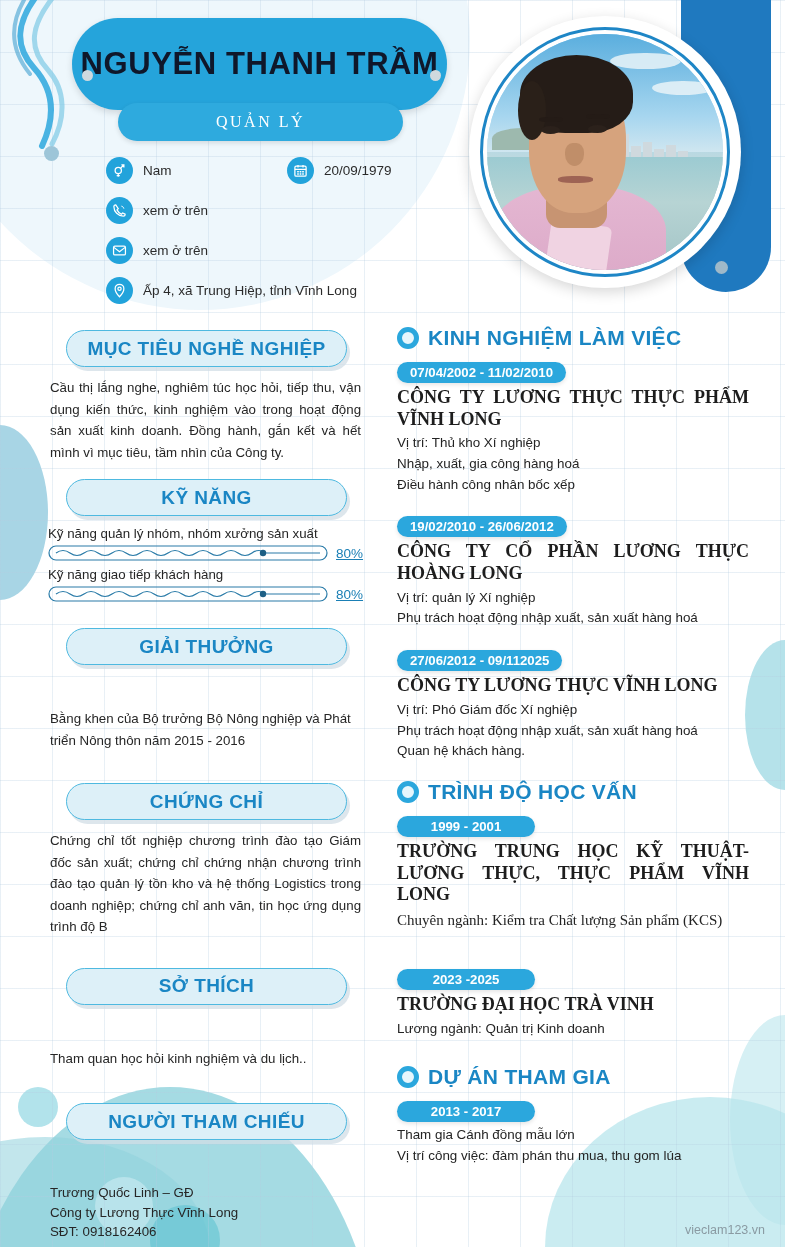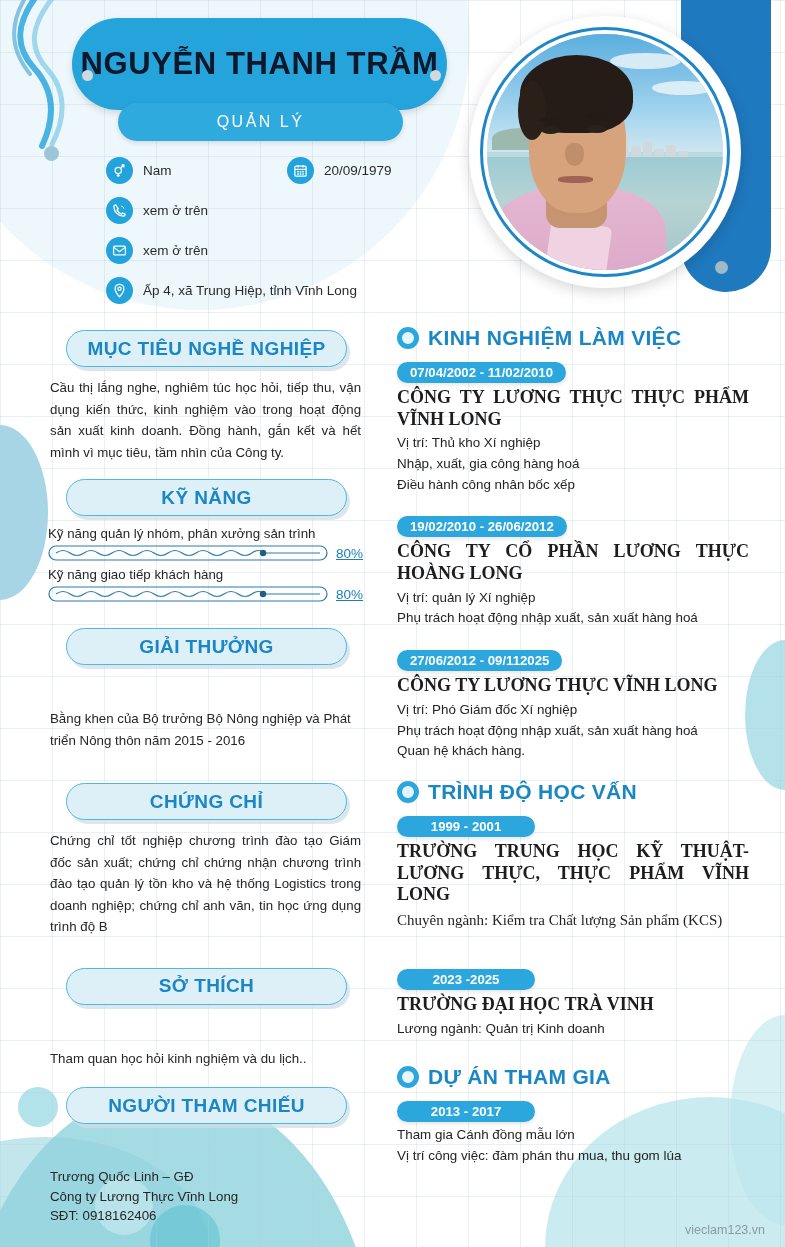--- a/index.html
+++ b/index.html
@@ -99,20 +99,21 @@
   .dot-left-pill { left:82px; }
   .dot-right-pill { left:430px; }
 
   .role-pill {
     position:absolute; left:118px; top:103px;
     width:285px; height:38px;
     background:#2eaade;
     border-radius:22px;
     display:flex; align-items:center; justify-content:center;
     box-shadow:0 2px 5px rgba(0,0,0,.12);
+    font-family:Liberation Serif, serif;
   }
   .role-pill .role {
     color:#fff; font-size:16px; letter-spacing:2.5px;
   }
 
   .contacts { position:absolute; left:106px; top:150px; width:330px; }
   .crow { display:flex; align-items:center; height:40px; }
   .cicon {
     width:27px; height:27px; border-radius:50%;
     background:#22a3db; color:#fff;
@@ -390,21 +391,21 @@
       <div class="lpill">
         <span>MỤC TIÊU NGHỀ NGHIỆP</span>
       </div>
       <div class="ltext">Cầu thị lắng nghe, nghiêm túc học hỏi, tiếp thu, vận dụng kiến thức, kinh nghiệm vào trong hoạt động sản xuất kinh doanh. Đồng hành, gắn kết và hết mình vì mục tiêu, tầm nhìn của Công ty.</div>
 
       <div class="lpill">
         <span>KỸ NĂNG</span>
       </div>
 
       <div class="skill">
-        <div class="skill-label">Kỹ năng quản lý nhóm, phân xưởng sản trình</div>
+        <div class="skill-label">Kỹ năng quản lý nhóm, nhóm xưởng sản xuất</div>
         <div class="skill-row">
           <svg class="skill-bar" viewBox="0 0 280 16" height="16" preserveAspectRatio="none">
             <rect x="1" y="1" width="278" height="14" rx="7" fill="none" stroke="#2a7ba8" stroke-width="1.2"></rect>
             <path d="M8 8 q7 -5 14 0 t14 0 t14 0 t14 0 t14 0 t14 0 t14 0 t14 0 t14 0 t14 0 t14 0 t14 0 t14 0 t14 0 t14 0" fill="none" stroke="#2a7ba8" stroke-width="1.2"></path>
             <line x1="218" y1="8" x2="272" y2="8" stroke="#2a7ba8" stroke-width="1.2"></line>
             <circle cx="215" cy="8" r="3.2" fill="#1d5f85"></circle>
           </svg>
           <span class="skill-pct">80%</span>
         </div>
       </div>
@@ -430,21 +431,21 @@
       <div class="lpill" style="margin-top:30px">
         <span>CHỨNG CHỈ</span>
       </div>
       <div class="ltext">Chứng chỉ tốt nghiệp chương trình đào tạo Giám đốc sản xuất; chứng chỉ chứng nhận chương trình đào tạo quản lý tồn kho và hệ thống Logistics trong doanh nghiệp; chứng chỉ anh văn, tin học ứng dụng trình độ B</div>
 
       <div class="lpill" style="margin-top:28px">
         <span>SỞ THÍCH</span>
       </div>
       <div class="ltext noj">Tham quan học hỏi kinh nghiệm và du lịch..</div>
 
-      <div class="lpill" style="margin-top:16px">
+      <div class="lpill" style="margin-top:32px">
         <span>NGƯỜI THAM CHIẾU</span>
       </div>
       <div class="ltext noj" style="line-height:1.45">
         <div>Trương Quốc Linh – GĐ</div>
         <div>Công ty Lương Thực Vĩnh Long</div>
         <div>SĐT: 0918162406</div>
       </div>
 
     </div>
 

